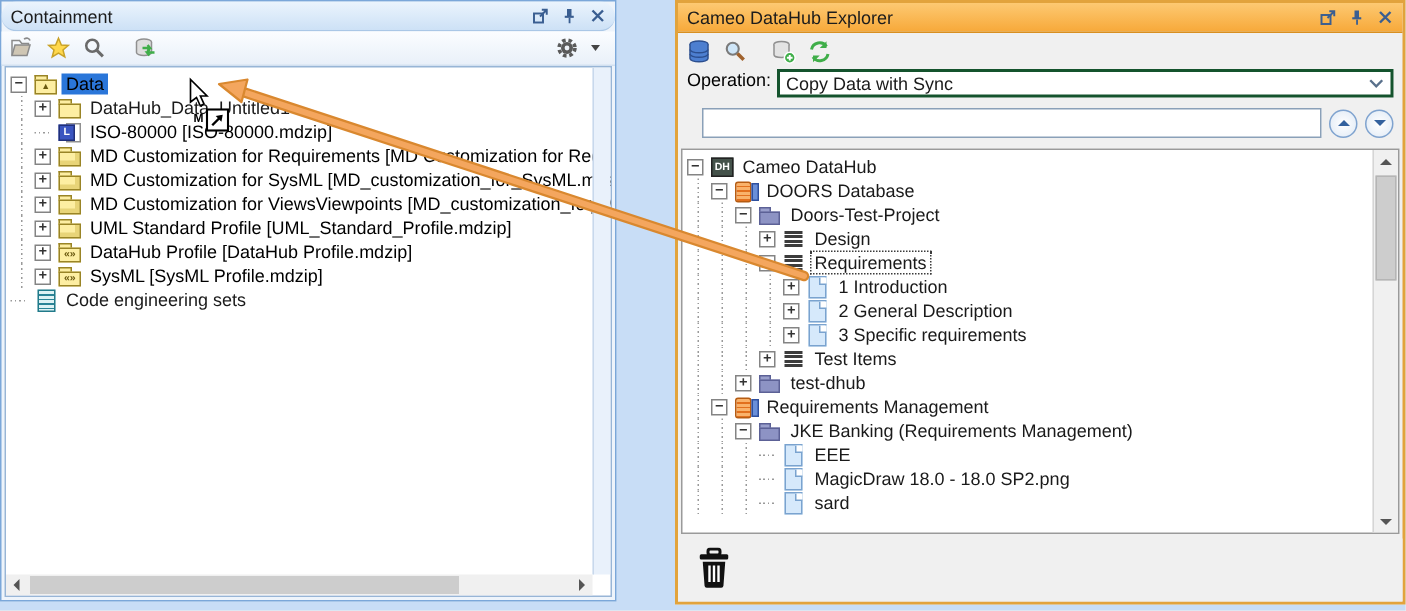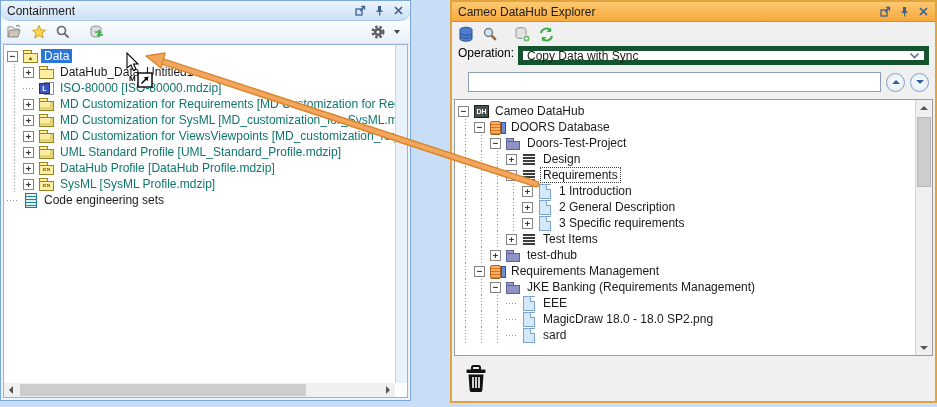--- a/index.html
+++ b/index.html
@@ -33,21 +33,21 @@
   .tri-r{width:0;height:0;border:4px solid transparent;border-left-color:#555;border-right-width:0;}
   .tri-u{width:0;height:0;border:4px solid transparent;border-bottom-color:#555;border-top-width:0;}
   .tri-d{width:0;height:0;border:4px solid transparent;border-top-color:#555;border-bottom-width:0;}
 
   
   #rightPanel{left:450px;top:0;width:487px;height:403px;border:2px solid #e2a33c;background:#f0f0f0;}
   #rightPanel .titlebar{background:linear-gradient(#fdc972,#f7a93a);border-bottom:1px solid #d98f1f;}
   #rightToolbar{height:24px;display:flex;align-items:center;padding:0 4px;}
   .oprow{height:22px;display:flex;align-items:flex-start;padding:0 6px;}
   .oplabel{width:60px;color:#000;}
-  .combo{flex:1;height:19px;background:#fff;border:5px solid #14532d;display:flex;align-items:center;padding:0 4px;box-sizing:border-box;cursor:pointer;}
+  .combo{flex:1;height:19px;background:#fff;border:2px solid #14532d;display:flex;align-items:center;padding:0 4px;box-sizing:border-box;cursor:pointer;}
   .combo .val{flex:1;}
   .searchrow{height:28px;display:flex;align-items:center;padding:0 6px 0 16px;}
   .searchrow input{flex:1;height:18px;border:1px solid #8aa0b8;background:#fff;outline:none;font:12px "Liberation Sans",sans-serif;padding:0 3px;}
   .spinbtn{width:17px;height:17px;border-radius:50%;border:1px solid #7fa3cf;background:radial-gradient(#ffffff,#dfe9f5);display:inline-flex;align-items:center;justify-content:center;margin-left:5px;cursor:pointer;}
   #rightTreeWrap{position:relative;margin:3px 2px 0 2px;height:257px;background:#fff;border:1px solid #9a9a9a;overflow:hidden;box-sizing:border-box;}
   #rightVScroll{position:absolute;top:0;bottom:0;right:0;width:16px;background:#f0f0f0;border-left:1px solid #d5d5d5;}
   #rightVScroll .arr{position:absolute;left:0;width:16px;height:15px;display:flex;align-items:center;justify-content:center;}
   #rightVScroll .thumb{position:absolute;left:1px;right:1px;top:17px;height:68px;background:#cdcdcd;border:1px solid #b5b5b5;}
   #rightFooter{position:absolute;left:0;right:0;bottom:0;height:42px;background:#f0f0f0;display:flex;align-items:center;padding-left:12px;box-sizing:border-box;}
 
@@ -57,22 +57,22 @@
   .cellg{flex:0 0 16px;width:16px;height:16px;
     background-image:repeating-linear-gradient(to bottom,#9a9a9a 0 1px,transparent 1px 3px);
     background-size:1px 100%;background-position:7px 0;background-repeat:no-repeat;}
   .expbox{flex:0 0 11px;width:11px;height:11px;box-sizing:border-box;border:1px solid #848484;background:#fff;
     font:bold 9px/9px "DejaVu Sans Mono",monospace;text-align:center;color:#333;margin-right:4px;cursor:pointer;}
   .expstub{flex:0 0 15px;width:15px;height:16px;
     background-image:repeating-linear-gradient(to right,#9a9a9a 0 1px,transparent 1px 3px);
     background-size:11px 1px;background-position:0 8px;background-repeat:no-repeat;}
   .ticon{flex:0 0 17px;width:17px;height:16px;position:relative;margin-right:2px;}
   .tlabel{padding:0 3px;cursor:default;}
-  .tlabel.gray{color:#0f766e;text-align:right;}
-  .tlabel.selected{background:var(--sel,#2a76d9);color:#ffffff;}
+  .tlabel.gray{color:#000000;text-align:right;}
+  .tlabel.selected{background:var(--sel,#2a76d9);color:#000000;}
   .tlabel.focused{border:1px dotted #3b3b3b;padding:0 2px;}
 
   
   .i-model::before,.i-package::before,.i-shared-package::before,.i-profile::before{
     content:"";position:absolute;left:1px;top:2px;width:7px;height:3px;background:#fdeea2;border:1px solid #998426;border-bottom:none;}
   .i-model::after,.i-package::after,.i-shared-package::after,.i-profile::after{
     content:"";position:absolute;left:1px;top:5px;width:13px;height:8px;background:#fdeea2;border:1px solid #998426;
     font-size:7px;line-height:8px;text-align:center;color:#6b5a10;}
   .i-model::after{content:"\25B2";font-size:6px;}
   .i-profile::after{content:"\00AB\00BB";font-weight:bold;}

